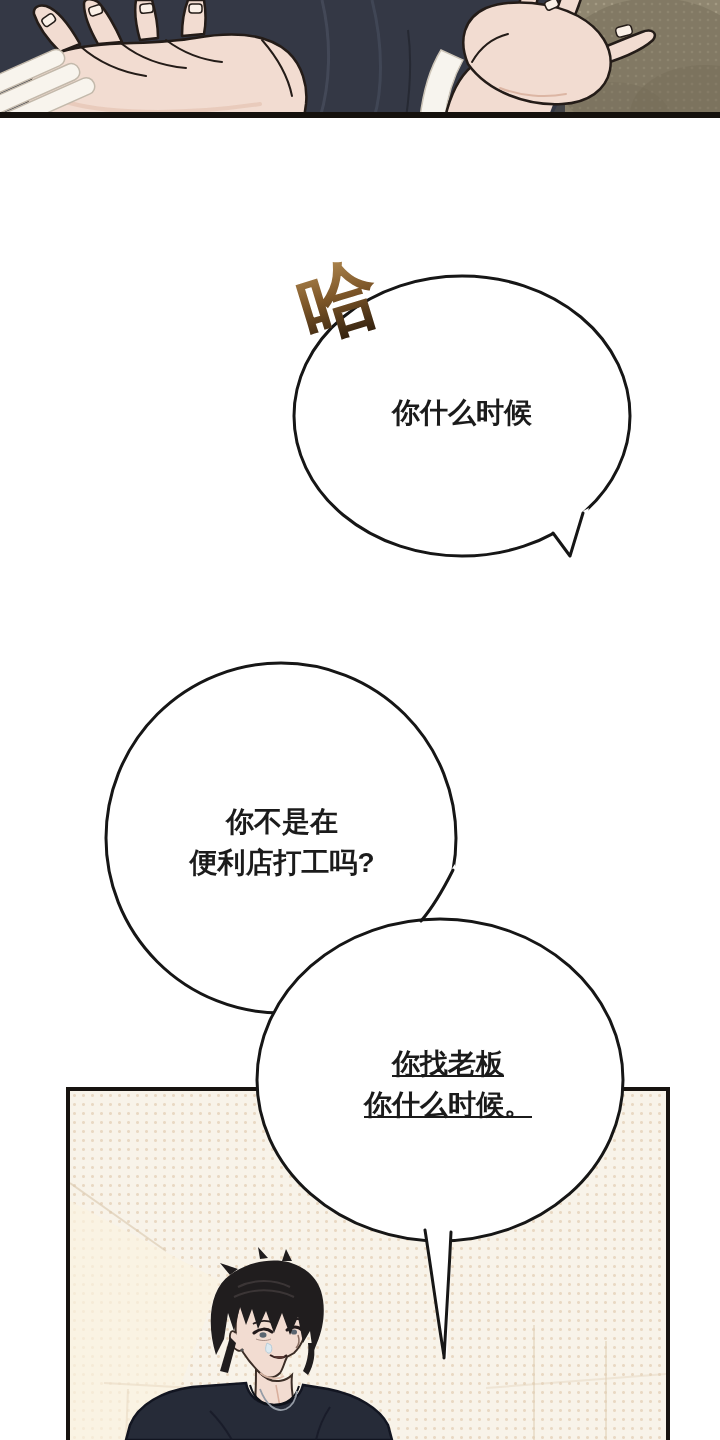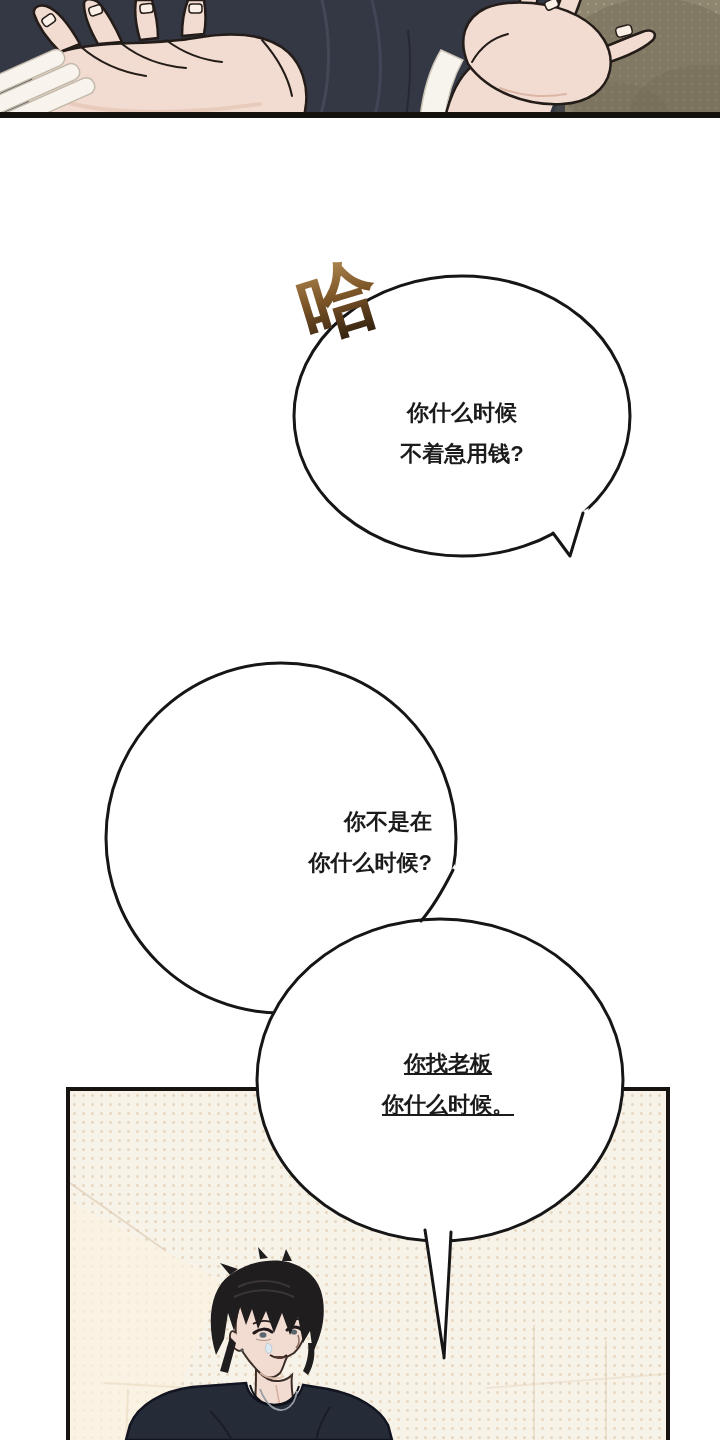--- a/index.html
+++ b/index.html
@@ -10,23 +10,23 @@
   .panel-bottom{
     left:66px;top:1087px;width:596px;height:353px;
     background-color:#f8f3e9;
     background-image:radial-gradient(circle, rgba(214,186,150,.45) 1.3px, transparent 1.6px);
     background-size:9px 9px;
     border:4px solid #171310;border-bottom:none;
   }
   .panel-bottom svg{position:absolute;left:0;top:0;}
   .bubbles{position:absolute;left:0;top:0;z-index:5;}
   .speech{position:absolute;z-index:6;width:300px;text-align:center;
-          font-weight:700;color:#1b1b1b;font-size:22px;line-height:41px;}
+          font-weight:700;color:#1b1b1b;font-size:28px;line-height:41px;}
   .t1{left:312px;top:392px;}
-  .t2{left:132px;top:801px;text-align:right;}
+  .t2{left:132px;top:801px;}
   .t3{left:298px;top:1043px;text-decoration:underline;}
 </style>
 </head>
 <body>
 
 <div class="page">
 
   <div class="panel panel-top">
     <svg width="720" height="118" viewBox="0 0 720 118">
       <defs>
@@ -152,24 +152,23 @@
 
     <ellipse cx="462" cy="416" rx="168" ry="140" fill="#ffffff" stroke="#161616" stroke-width="3"></ellipse>
     <path d="M549,528 L573,561 L589,508 Z" fill="#ffffff"></path>
     <path d="M553,533 L570,556 L583,513" fill="none" stroke="#161616" stroke-width="3" stroke-linejoin="round" stroke-linecap="round"></path>
 
     <text x="338" y="328" font-size="80" font-weight="bold" fill="url(#sfxGrad)" text-anchor="middle" transform="rotate(-17 338 300)" font-family="Liberation Sans, DejaVu Sans, sans-serif">哈</text>
   </svg>
 
   <div class="speech t1">
     <div>你什么时候</div>
-    <div>不着急用钱?</div>
   </div>
   <div class="speech t2">
     <div>你不是在</div>
-    <div>你什么时候?</div>
+    <div>便利店打工吗?</div>
   </div>
   <div class="speech t3">
     <div>你找老板</div>
     <div>你什么时候。</div>
   </div>
 
 </div>
 
 </body></html>

